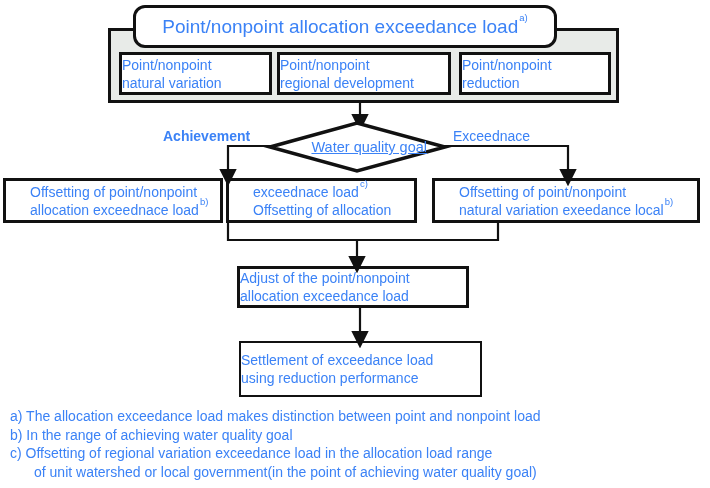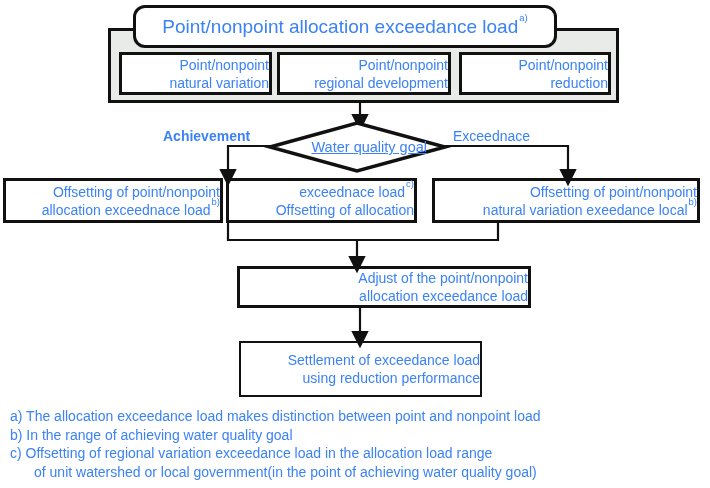--- a/index.html
+++ b/index.html
@@ -12,21 +12,21 @@
     color: #3b82f6;
     overflow: hidden;
   }
   .box {
     position: absolute;
     background: #ffffff;
     border: 3px solid #111111;
     box-sizing: border-box;
     display: flex;
     flex-direction: column;
-    align-items: flex-end;
+    align-items: flex-start;
     justify-content: center;
     text-align: center;
     font-size: 14px;
     line-height: 18px;
   }
   .container-bg {
     position: absolute;
     left: 108px; top: 28px;
     width: 511px; height: 75px;
     background: #e8ebe8;
@@ -41,21 +41,21 @@
     border: 3px solid #111111;
     border-radius: 12px;
     box-sizing: border-box;
     display: flex;
     align-items: center;
     justify-content: center;
     font-size: 19px;
     z-index: 3;
   }
   .input-box { top: 52px; height: 43px; z-index: 4; }
-  .row-box { top: 178px; height: 45px; }
+  .row-box { top: 178px; height: 45px; padding-left: 24px; }
   sup.note {
     font-size: 9.5px;
     line-height: 0;
     position: relative;
     top: -4px;
     margin-left: 1px;
   }
   .branch-label {
     position: absolute;
     top: 128px;
@@ -145,21 +145,21 @@
   </div>
   <div class="box row-box" style="left:226px; width:191px;">
     <span><span>exceednace load</span><sup class="note">c)</sup></span>
     <span>Offsetting of allocation</span>
   </div>
   <div class="box row-box" style="left:432px; width:268px;">
     <span>Offsetting of point/nonpoint</span>
     <span><span>natural variation exeedance local</span><sup class="note">b)</sup></span>
   </div>
 
-  <div class="box" style="left:237px; top:266px; width:294px; height:42px;">
+  <div class="box" style="left:237px; top:266px; width:232px; height:42px;">
     <span>Adjust of the point/nonpoint</span>
     <span>allocation exceedance load</span>
   </div>
 
   <div class="box" style="left:239px; top:341px; width:243px; height:56px; border-width:2.5px;">
     <span>Settlement of exceedance load</span>
     <span>using reduction performance</span>
   </div>
 
   <div class="footnotes">

